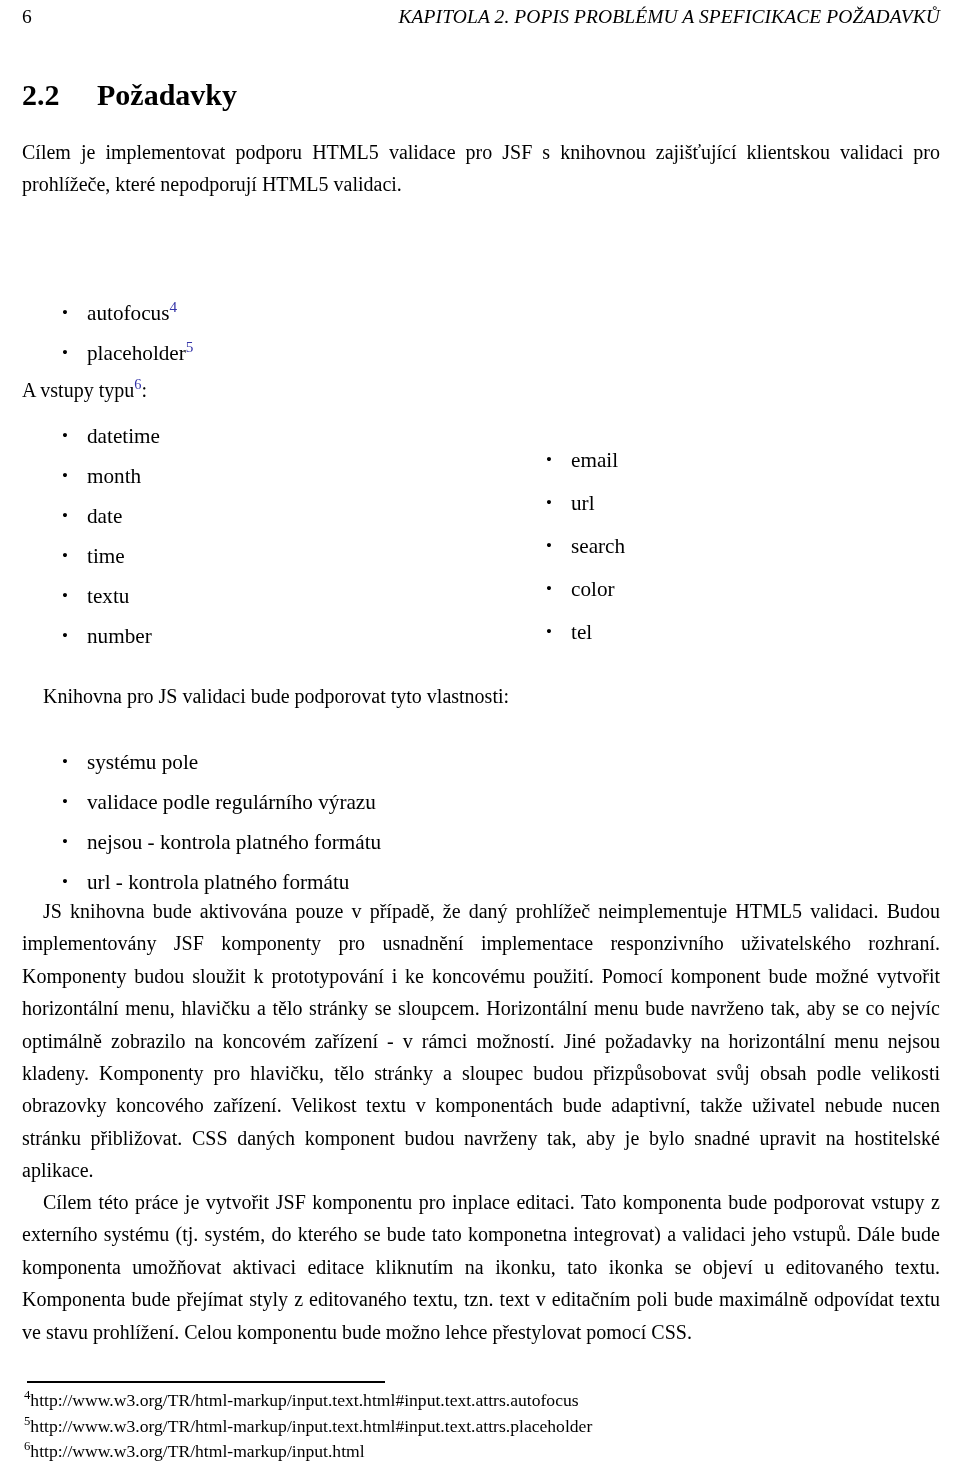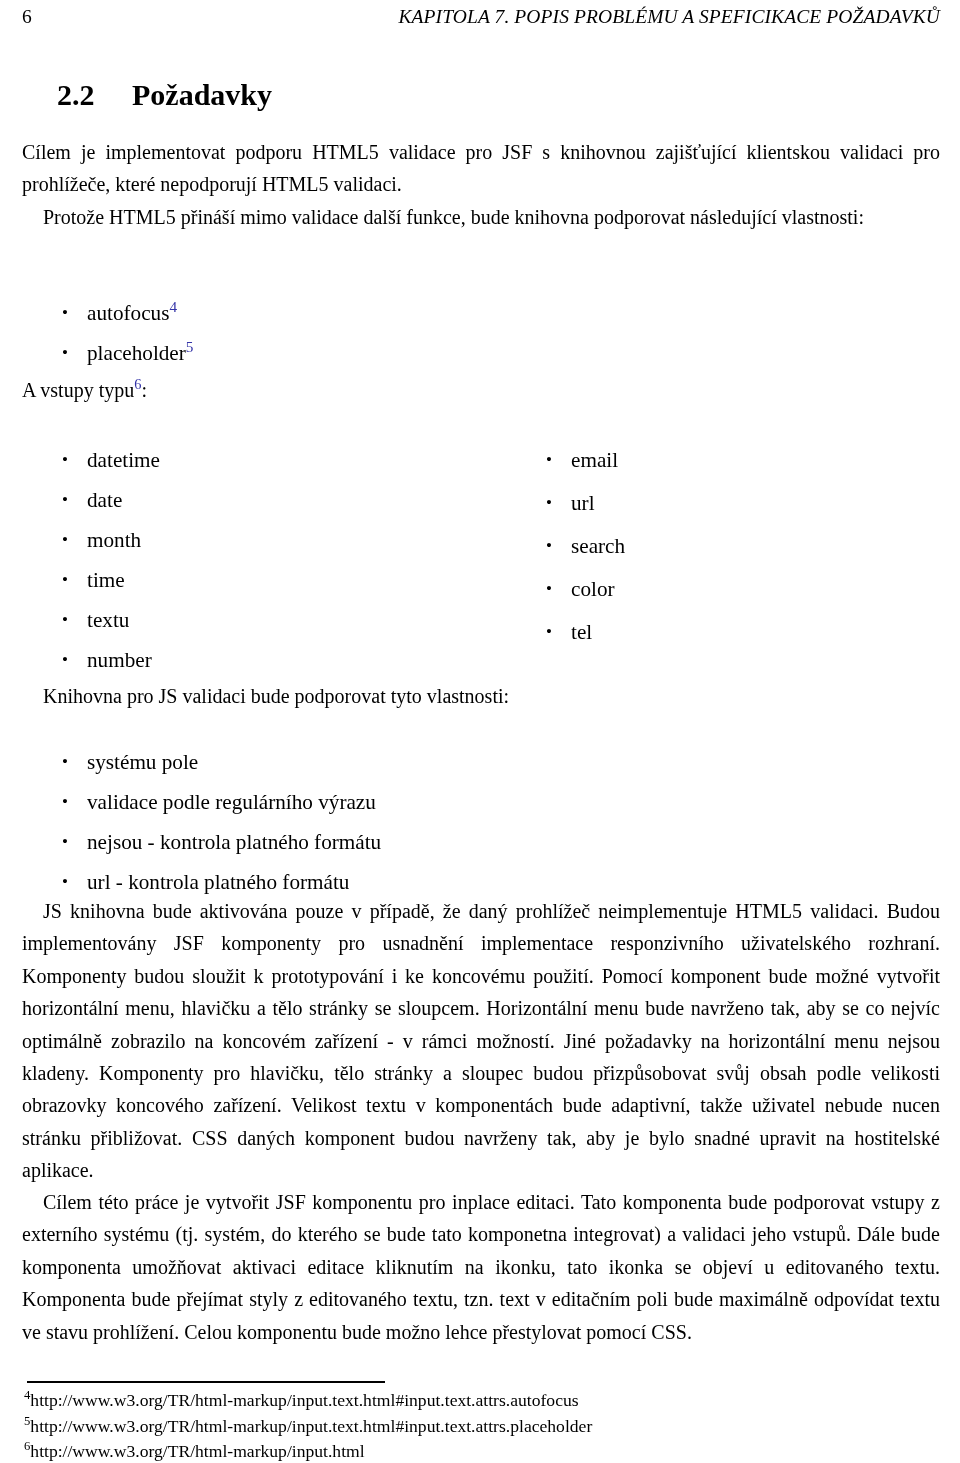--- a/index.html
+++ b/index.html
@@ -51,21 +51,20 @@
     position: absolute;
     left: 22px;
     top: 78px;
     font-weight: bold;
     font-size: 30px;
     white-space: nowrap;
   }
   .section-head .secnum {
     display: inline-block;
     width: 75px;
-    margin-left: 35px;
   }
 
   
   .body-block {
     position: absolute;
     left: 22px;
     width: 918px;
     font-size: 20px;
     line-height: 32.4px;
     text-align: justify;
@@ -140,48 +139,45 @@
     color: #000000;
   }
 </style>
 </head>
 <body>
 
 <div class="page">
 
   <div class="runhead">
     <span class="folio">6</span>
-    <span class="chaptitle">KAPITOLA 7. POPIS PROBLÉMU A SPEFICIKACE POŽADAVKŮ</span>
+    <span class="chaptitle">KAPITOLA 2. POPIS PROBLÉMU A SPEFICIKACE POŽADAVKŮ</span>
   </div>
 
   <div class="section-head">
     <span class="secnum">2.2</span><span>Požadavky</span>
   </div>
 
   <div class="body-block" style="top:136px;">
     <p>Cílem je implementovat podporu HTML5 validace pro JSF s knihovnou zajišťující klientskou validaci pro prohlížeče, které nepodporují HTML5 validaci.</p>
   </div>
 
-  <div class="body-block indent" style="top:201px;">
-    <p>Protože HTML5 přináší mimo validace další funkce, bude knihovna podporovat následující vlastnosti:</p>
-  </div>
 
   <ul class="blist spaced" style="left:46px; top:281px; width:420px;">
     <li><span>autofocus</span><span class="fnmark">4</span></li>
     <li><span>placeholder</span><span class="fnmark">5</span></li>
   </ul>
 
   <div class="body-block" style="top:374px;">
     <p><span>A vstupy typu</span><span class="fnmark">6</span><span>:</span></p>
   </div>
 
-  <ul class="blist spaced" style="left:46px; top:428px; width:420px;">
+  <ul class="blist spaced" style="left:46px; top:404px; width:420px;">
     <li>datetime</li>
+    <li>month</li>
     <li>date</li>
-    <li>month</li>
     <li>time</li>
     <li>textu</li>
     <li>number</li>
   </ul>
 
   <ul class="blist spaced-wide" style="left:530px; top:428px; width:400px;">
     <li>email</li>
     <li>url</li>
     <li>search</li>
     <li>color</li>

